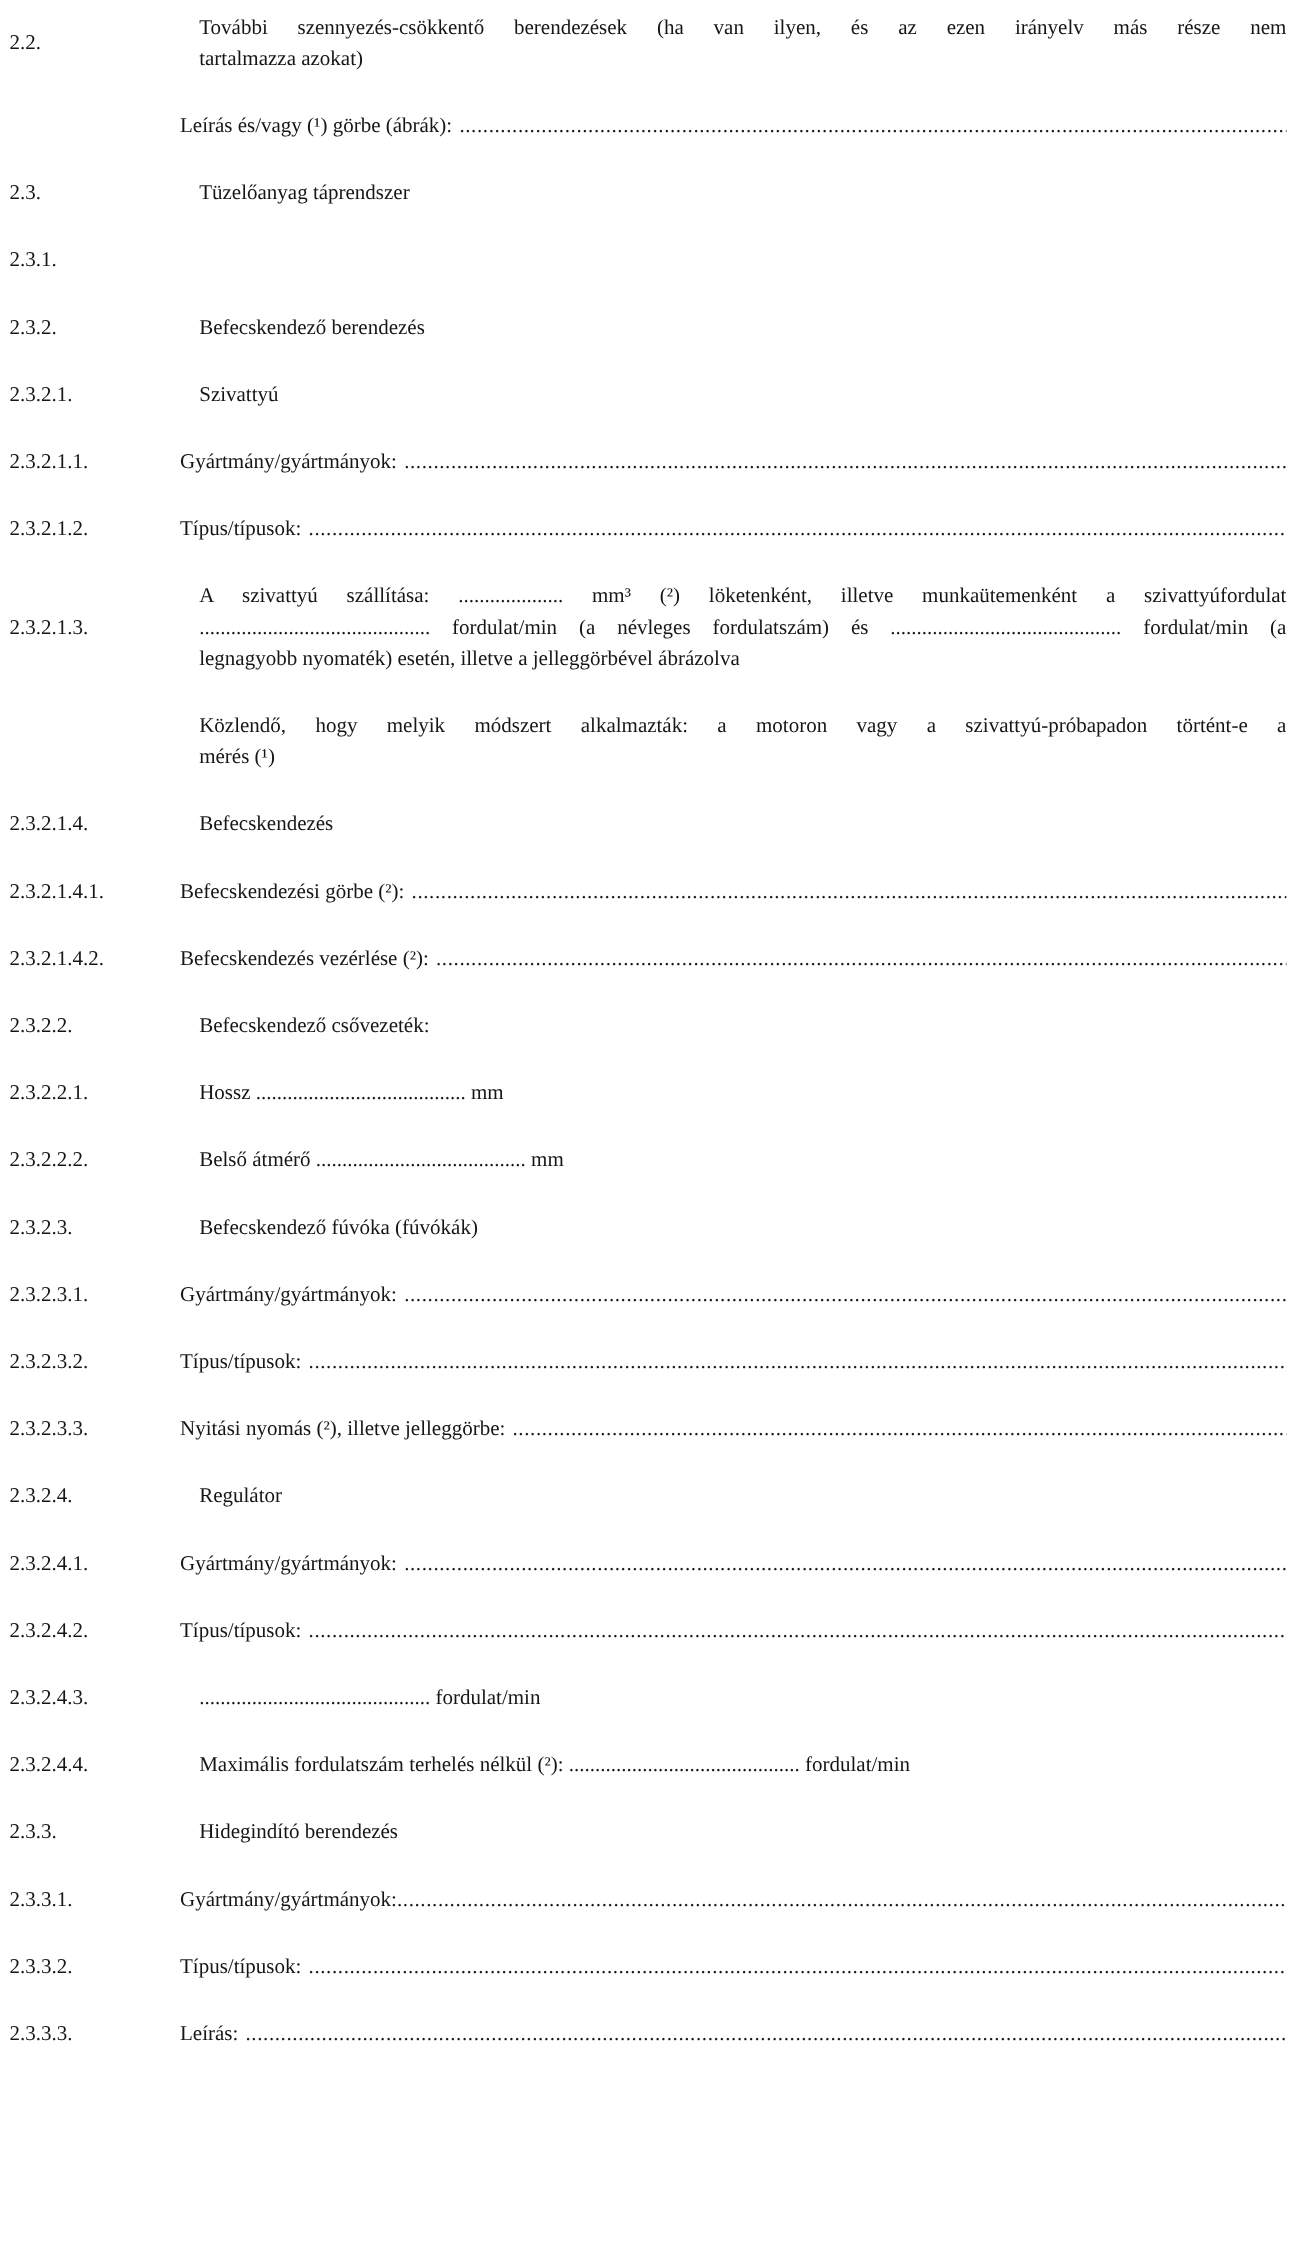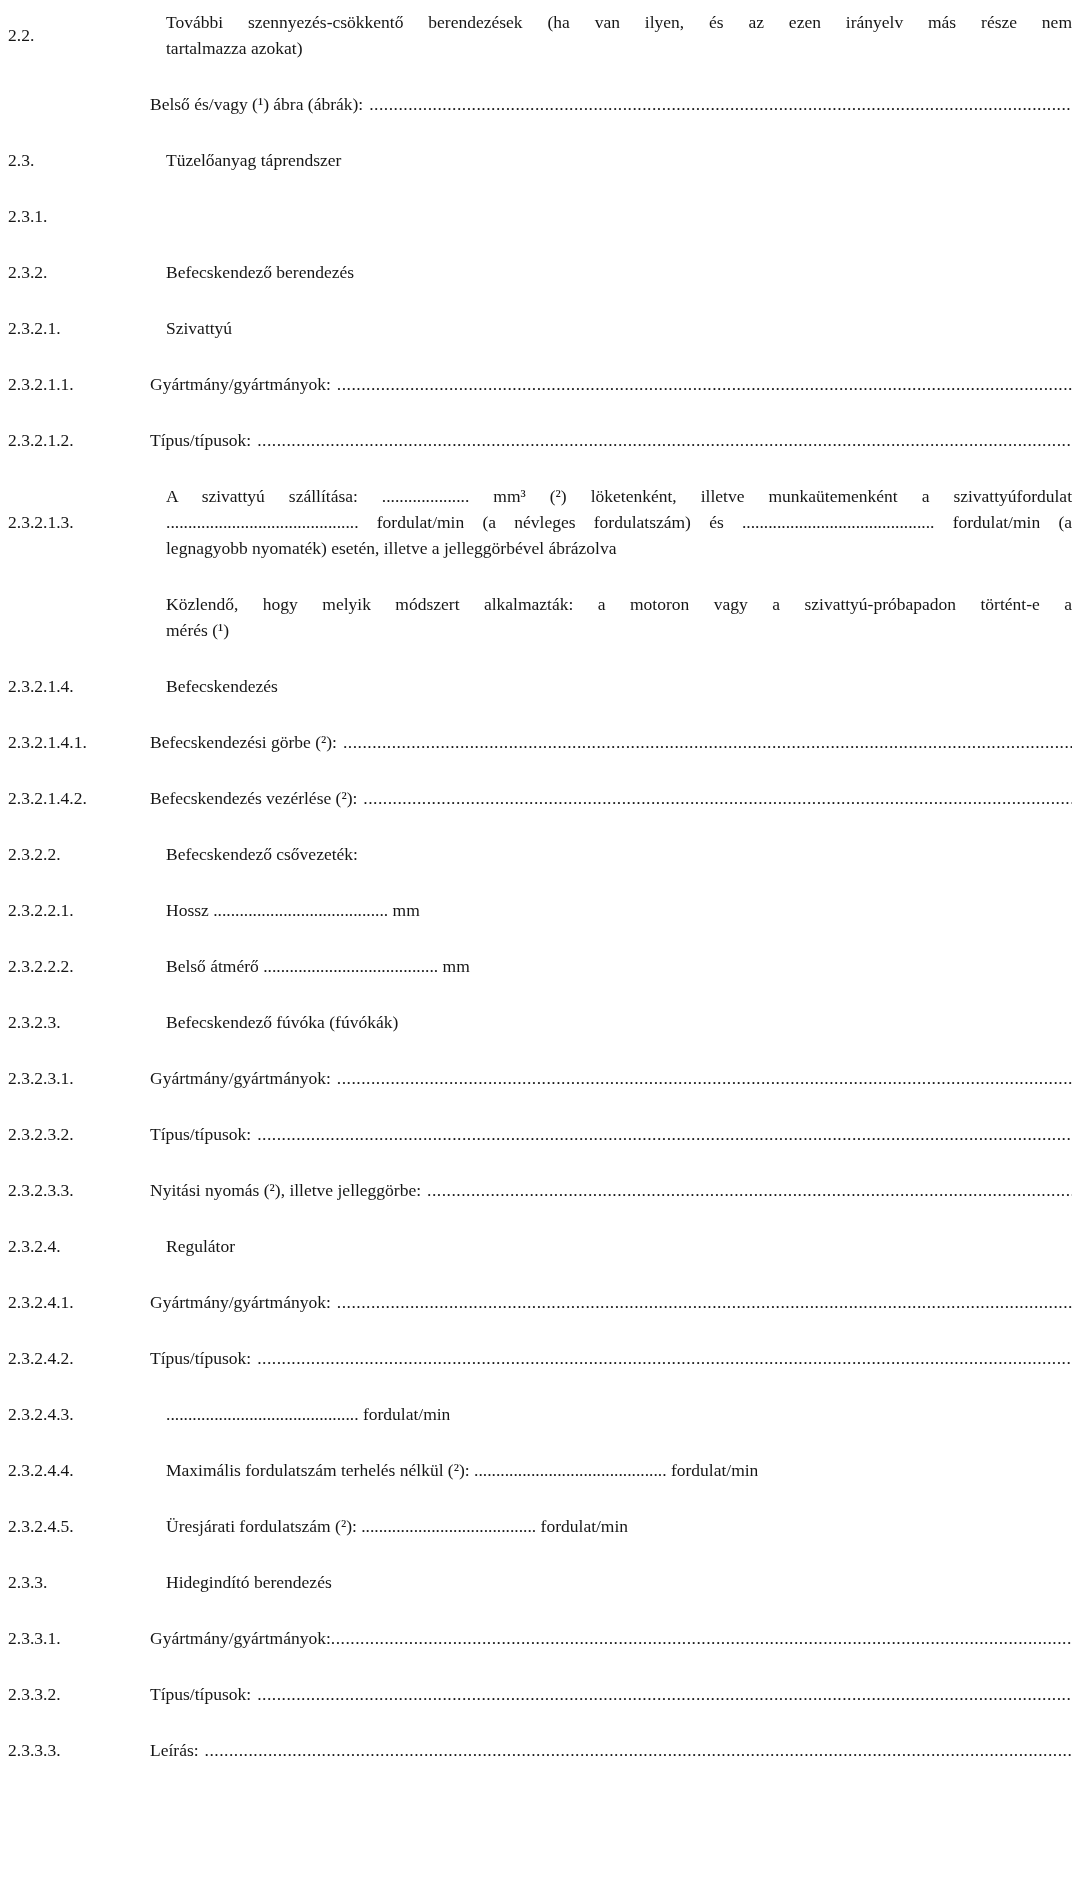--- a/index.html
+++ b/index.html
@@ -69,21 +69,21 @@
     <div class="row">
       <div class="num">2.2.</div>
       <div class="content">
         <div class="line jline">További szennyezés-csökkentő berendezések (ha van ilyen, és az ezen irányelv más része nem</div>
         <div class="line">tartalmazza azokat)</div>
       </div>
     </div>
     <div class="row fillrow">
       <div class="num"></div>
       <div class="content">
-        <span class="label">Belső és/vagy (¹) ábra (ábrák):</span>
+        <span class="label">Leírás és/vagy (¹) görbe (ábrák):</span>
         <span class="leader">................................................................................................................................................................................................................................................................................................................................................................................................................</span>
       </div>
     </div>
     <div class="row">
       <div class="num">2.3.</div>
       <div class="content">
         <div class="line">Tüzelőanyag táprendszer</div>
       </div>
     </div>
     <div class="row">
@@ -221,26 +221,20 @@
         <div class="line">............................................ fordulat/min</div>
       </div>
     </div>
     <div class="row">
       <div class="num">2.3.2.4.4.</div>
       <div class="content">
         <div class="line">Maximális fordulatszám terhelés nélkül (²): ............................................ fordulat/min</div>
       </div>
     </div>
     <div class="row">
-      <div class="num">2.3.2.4.5.</div>
-      <div class="content">
-        <div class="line">Üresjárati fordulatszám (²): ........................................ fordulat/min</div>
-      </div>
-    </div>
-    <div class="row">
       <div class="num">2.3.3.</div>
       <div class="content">
         <div class="line">Hidegindító berendezés</div>
       </div>
     </div>
     <div class="row fillrow">
       <div class="num">2.3.3.1.</div>
       <div class="content">
         <span class="label tight">Gyártmány/gyártmányok:</span>
         <span class="leader">................................................................................................................................................................................................................................................................................................................................................................................................................</span>

